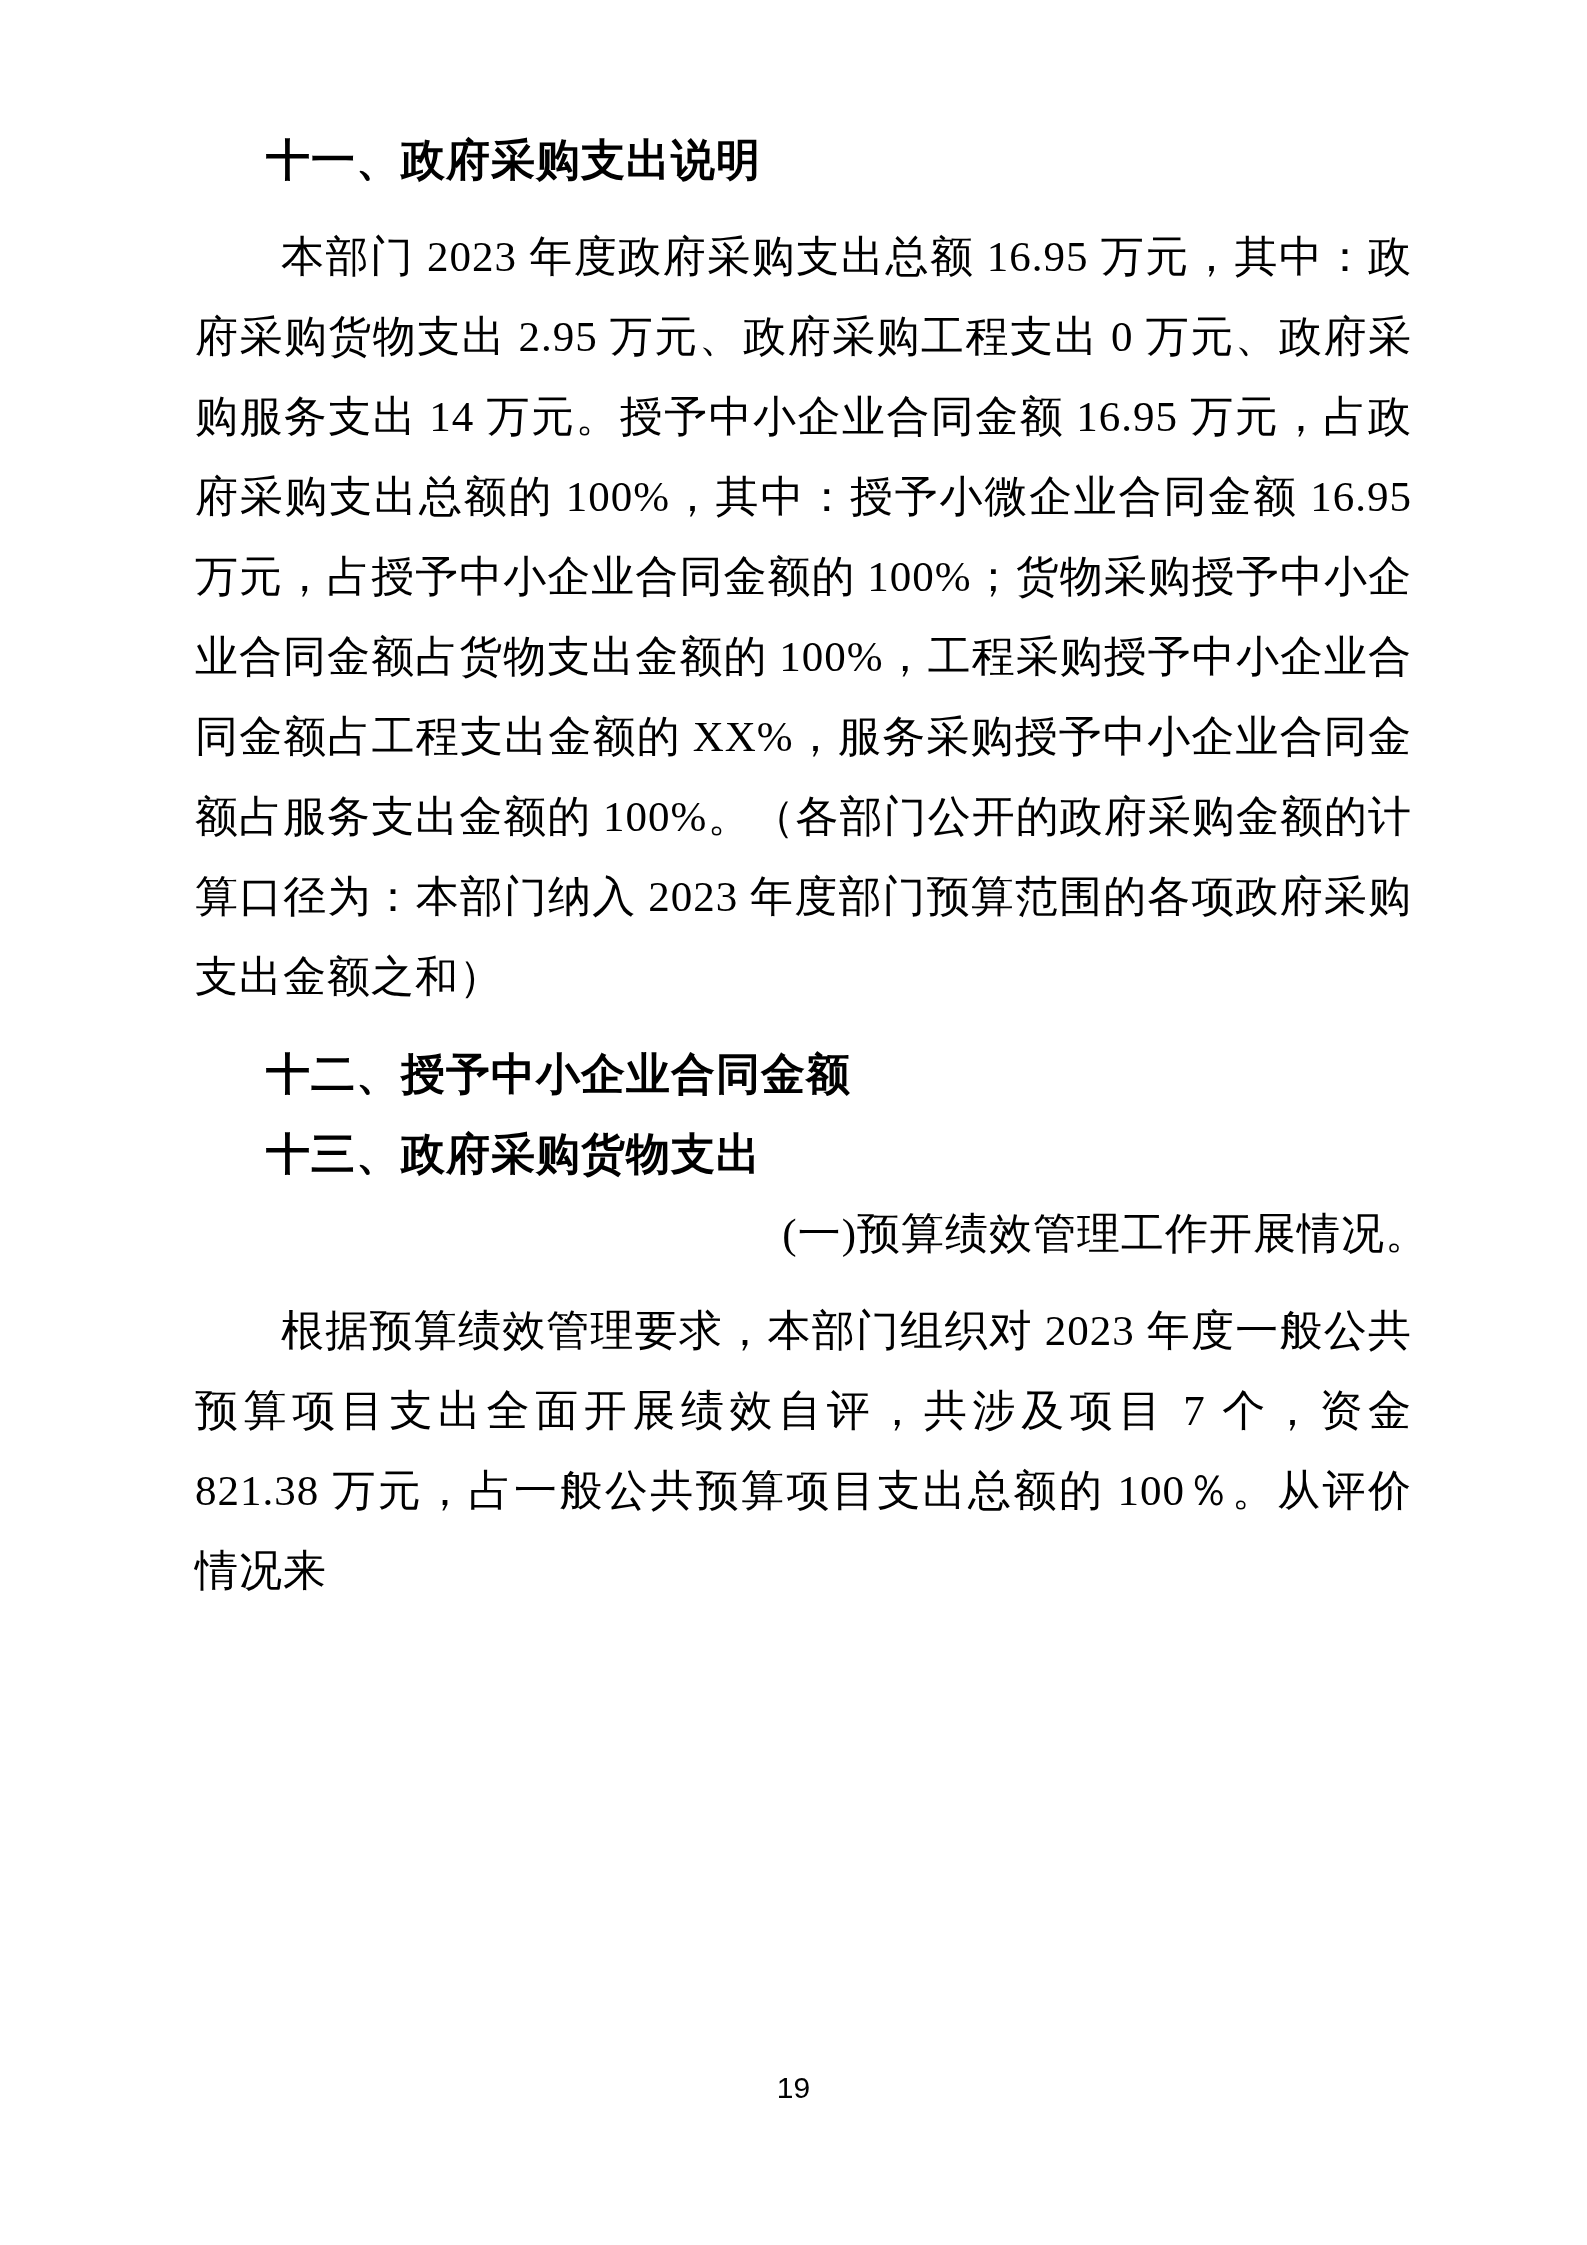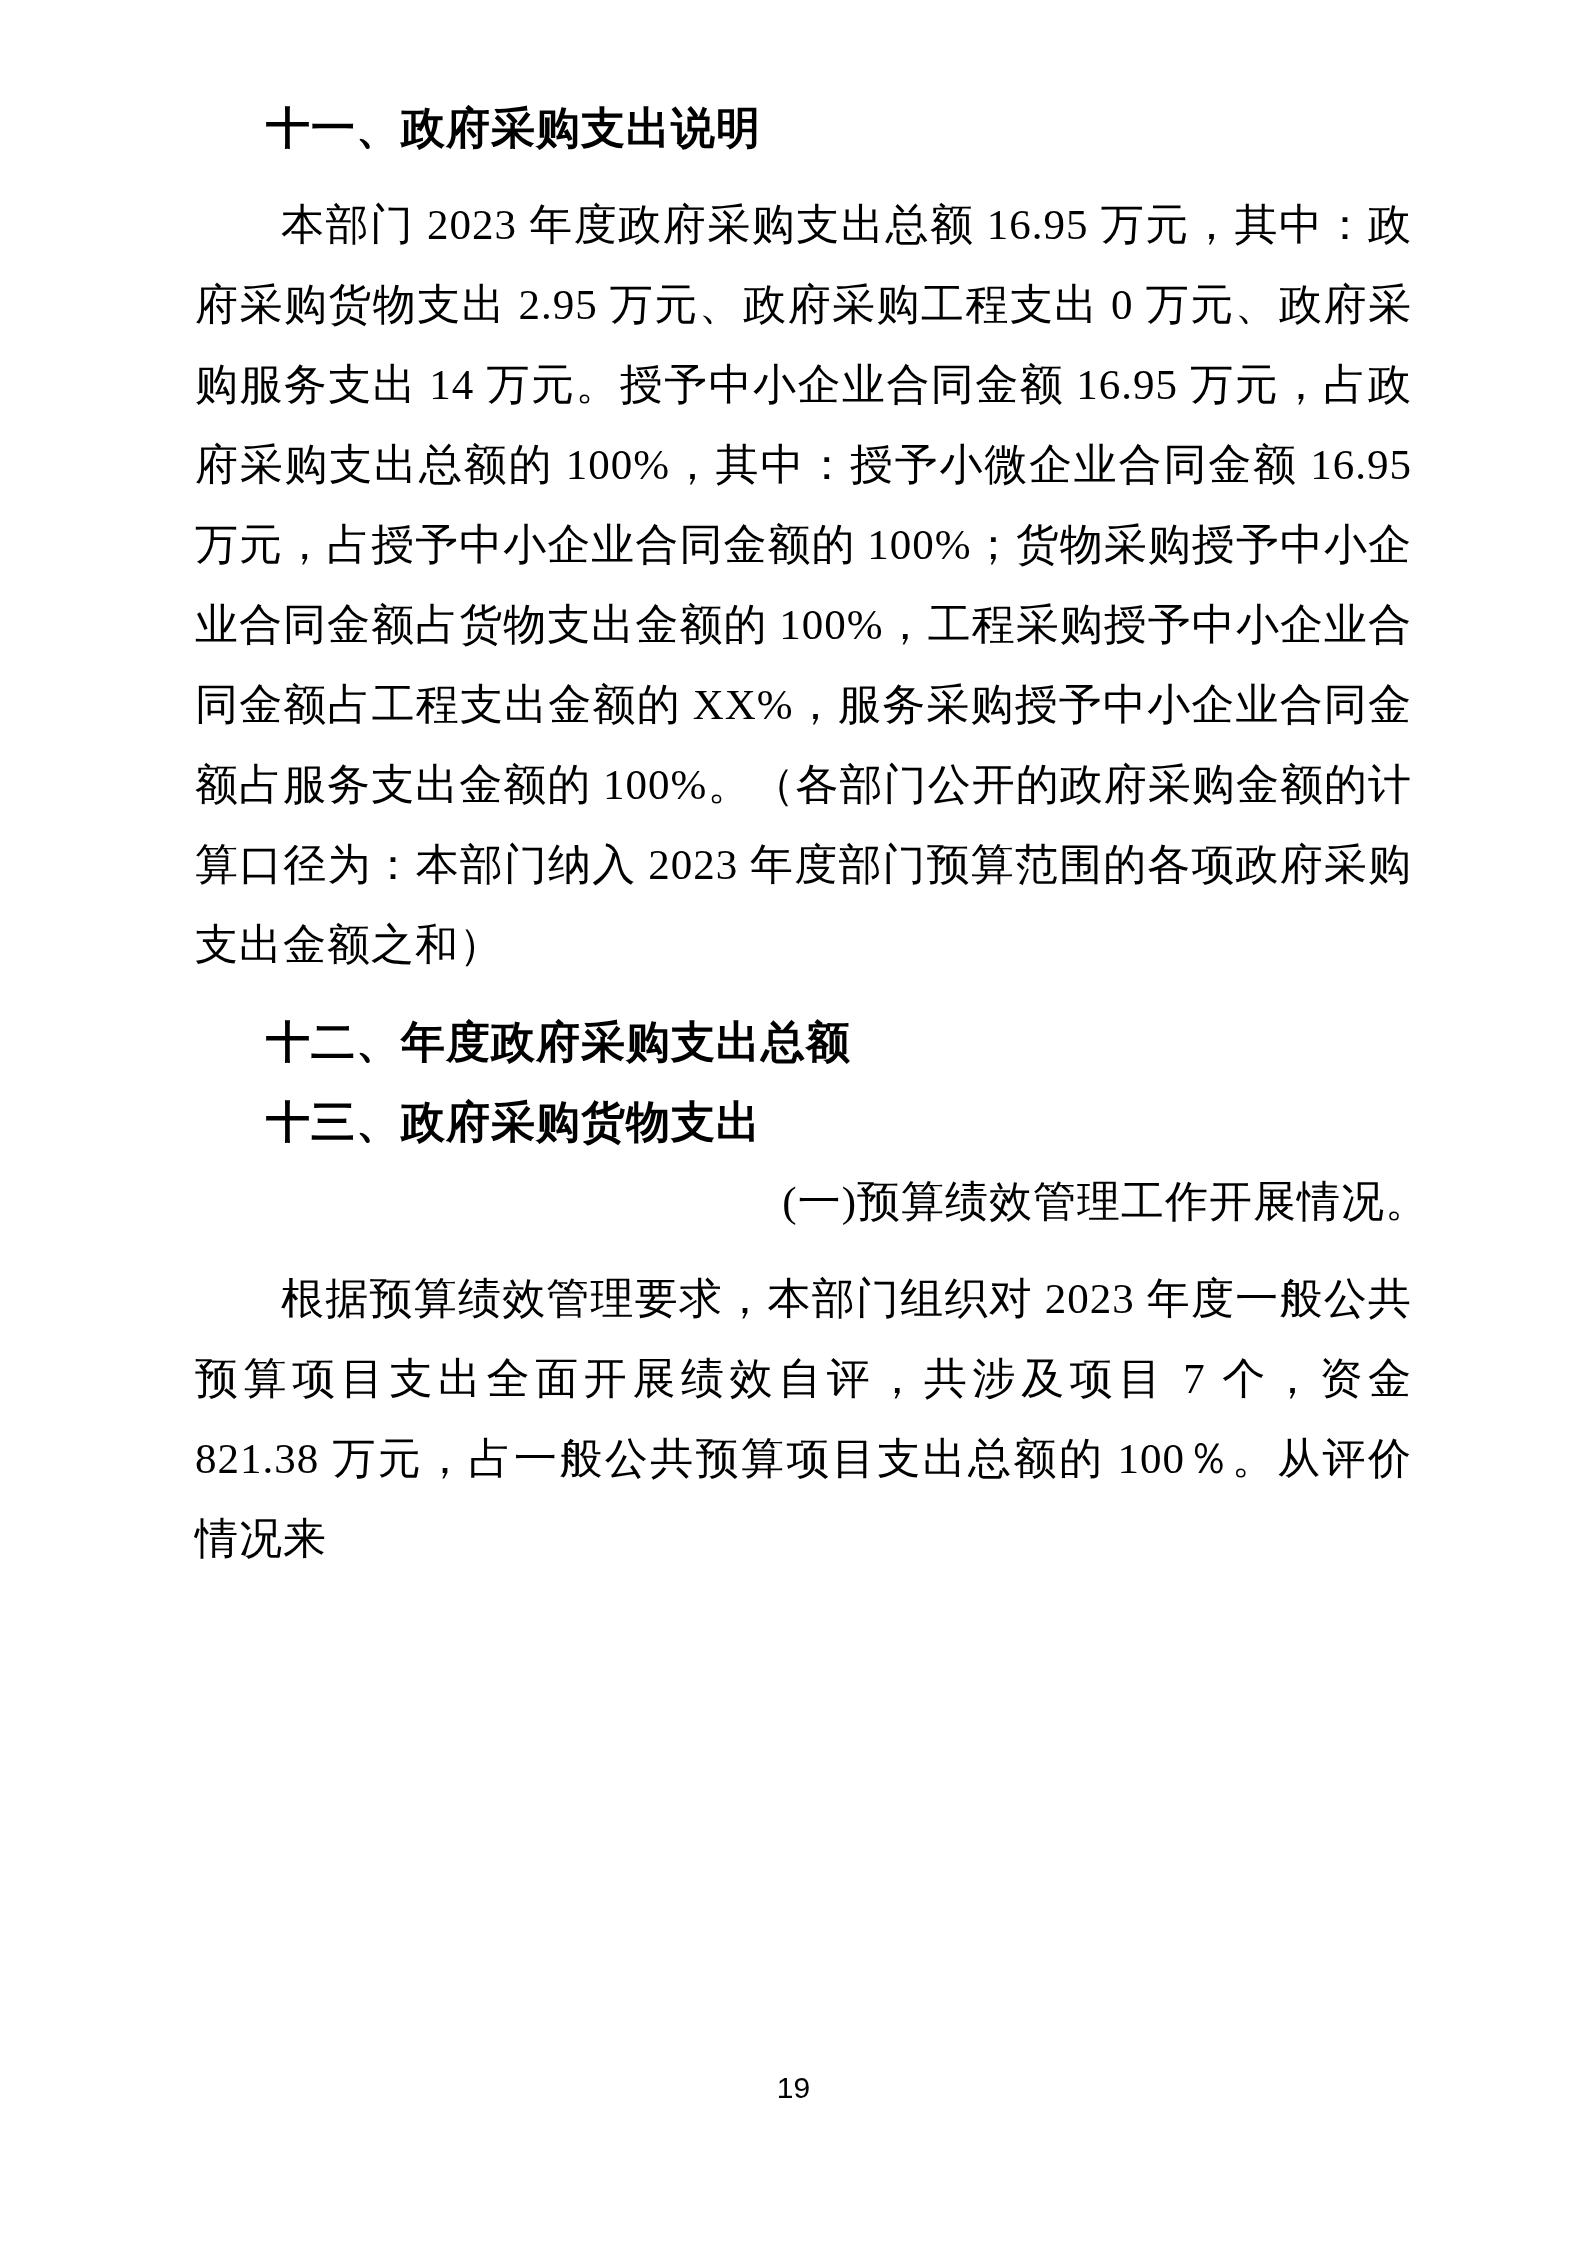--- a/index.html
+++ b/index.html
@@ -9,21 +9,21 @@
   body {
     width: 1587px;
     height: 2245px;
     background: #ffffff;
     color: #000000;
     position: relative;
     font-family: "Liberation Serif", serif;
     overflow: hidden;
   }
   .doc {
-    padding: 88px 158px 0 178px;
+    padding: 120px 158px 0 178px;
     font-size: 43px;
     line-height: 80px;
     text-align: justify;
     text-justify: inter-ideograph;
     letter-spacing: 1px;
   }
   .section-heading {
     font-family: "Liberation Sans", sans-serif;
     font-weight: bold;
     font-size: 44px;
@@ -55,21 +55,21 @@
 </style>
 </head>
 <body>
 
 <div class="doc">
 
   <h2 class="section-heading">十一、政府采购支出说明</h2>
 
   <p class="body-para">本部门 2023 年度政府采购支出总额 16.95 万元，其中：政府采购货物支出 2.95 万元、政府采购工程支出 0 万元、政府采购服务支出 14 万元。授予中小企业合同金额 16.95 万元，占政府采购支出总额的 100%，其中：授予小微企业合同金额 16.95 万元，占授予中小企业合同金额的 100%；货物采购授予中小企业合同金额占货物支出金额的 100%，工程采购授予中小企业合同金额占工程支出金额的 XX%，服务采购授予中小企业合同金额占服务支出金额的 100%。（各部门公开的政府采购金额的计算口径为：本部门纳入 2023 年度部门预算范围的各项政府采购支出金额之和）</p>
 
-  <h2 class="section-heading">十二、年度政府采购支出总额</h2>
+  <h2 class="section-heading">十二、授予中小企业合同金额</h2>
 
 
   <h2 class="section-heading">十三、政府采购货物支出</h2>
 
   <p class="sub-heading">(一)预算绩效管理工作开展情况。</p>
 
   <p class="body-para">根据预算绩效管理要求，本部门组织对 2023 年度一般公共预算项目支出全面开展绩效自评，共涉及项目 7 个，资金 821.38 万元，占一般公共预算项目支出总额的 100％。从评价情况来</p>
 
 </div>
 

